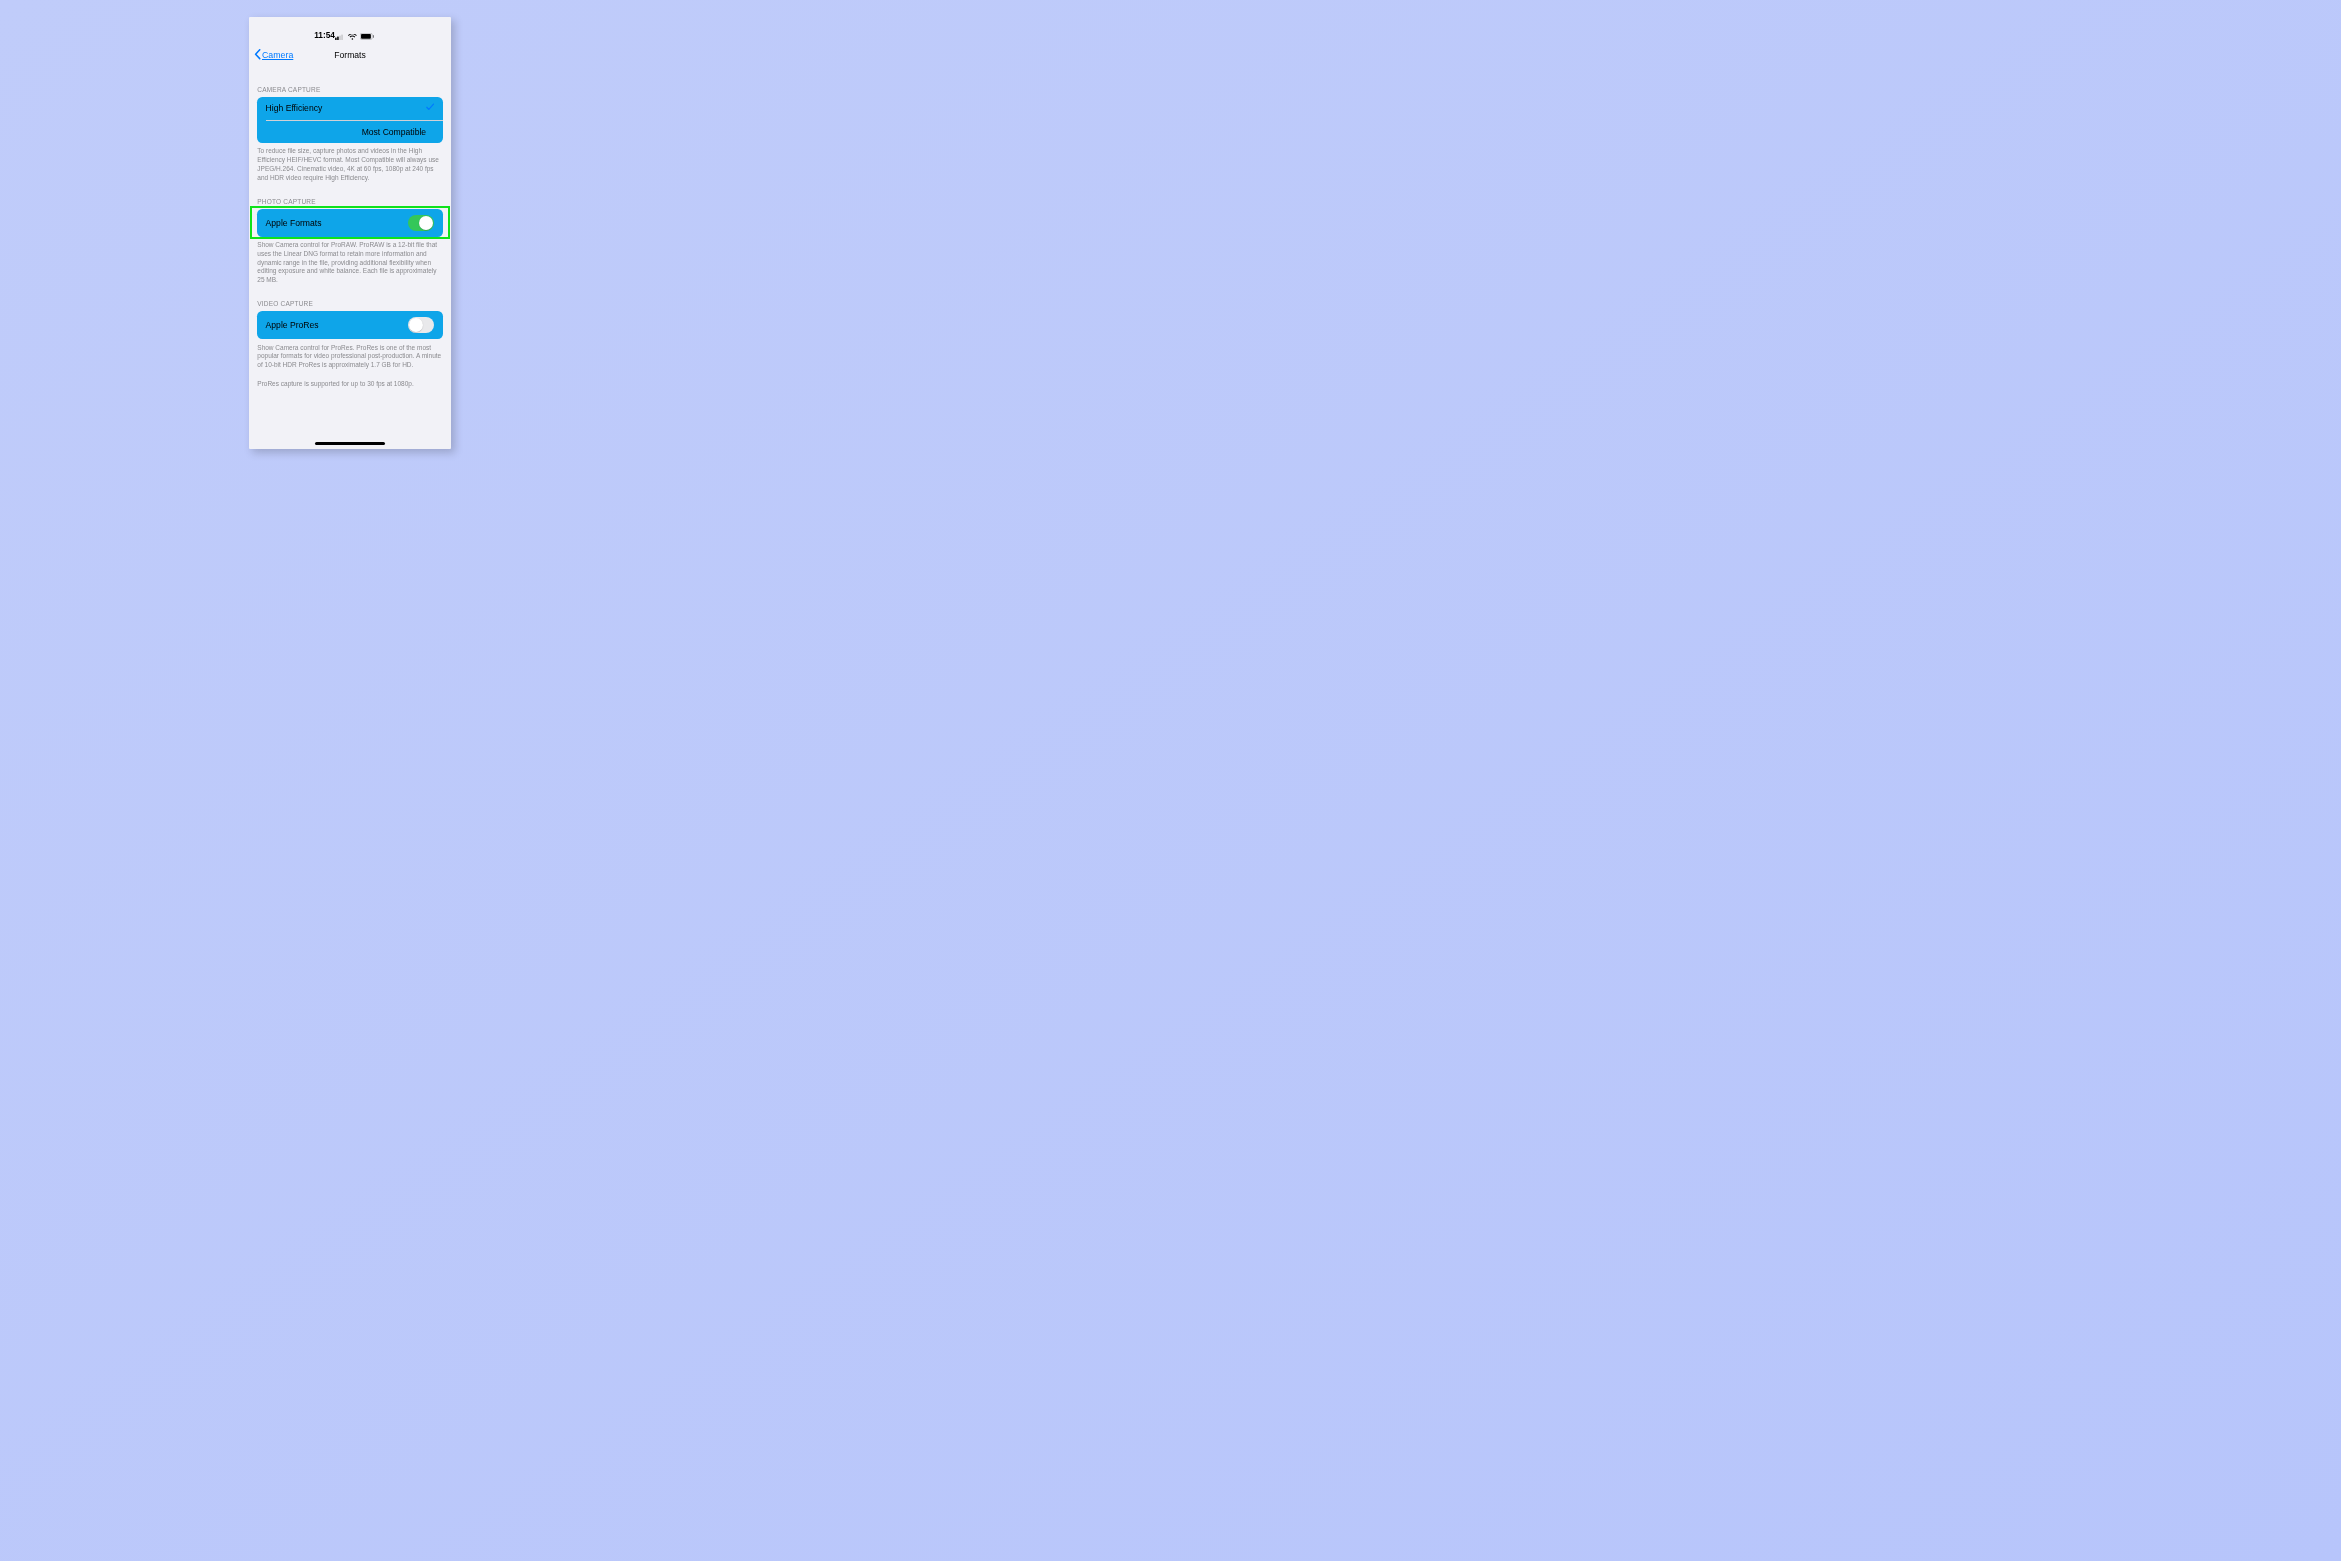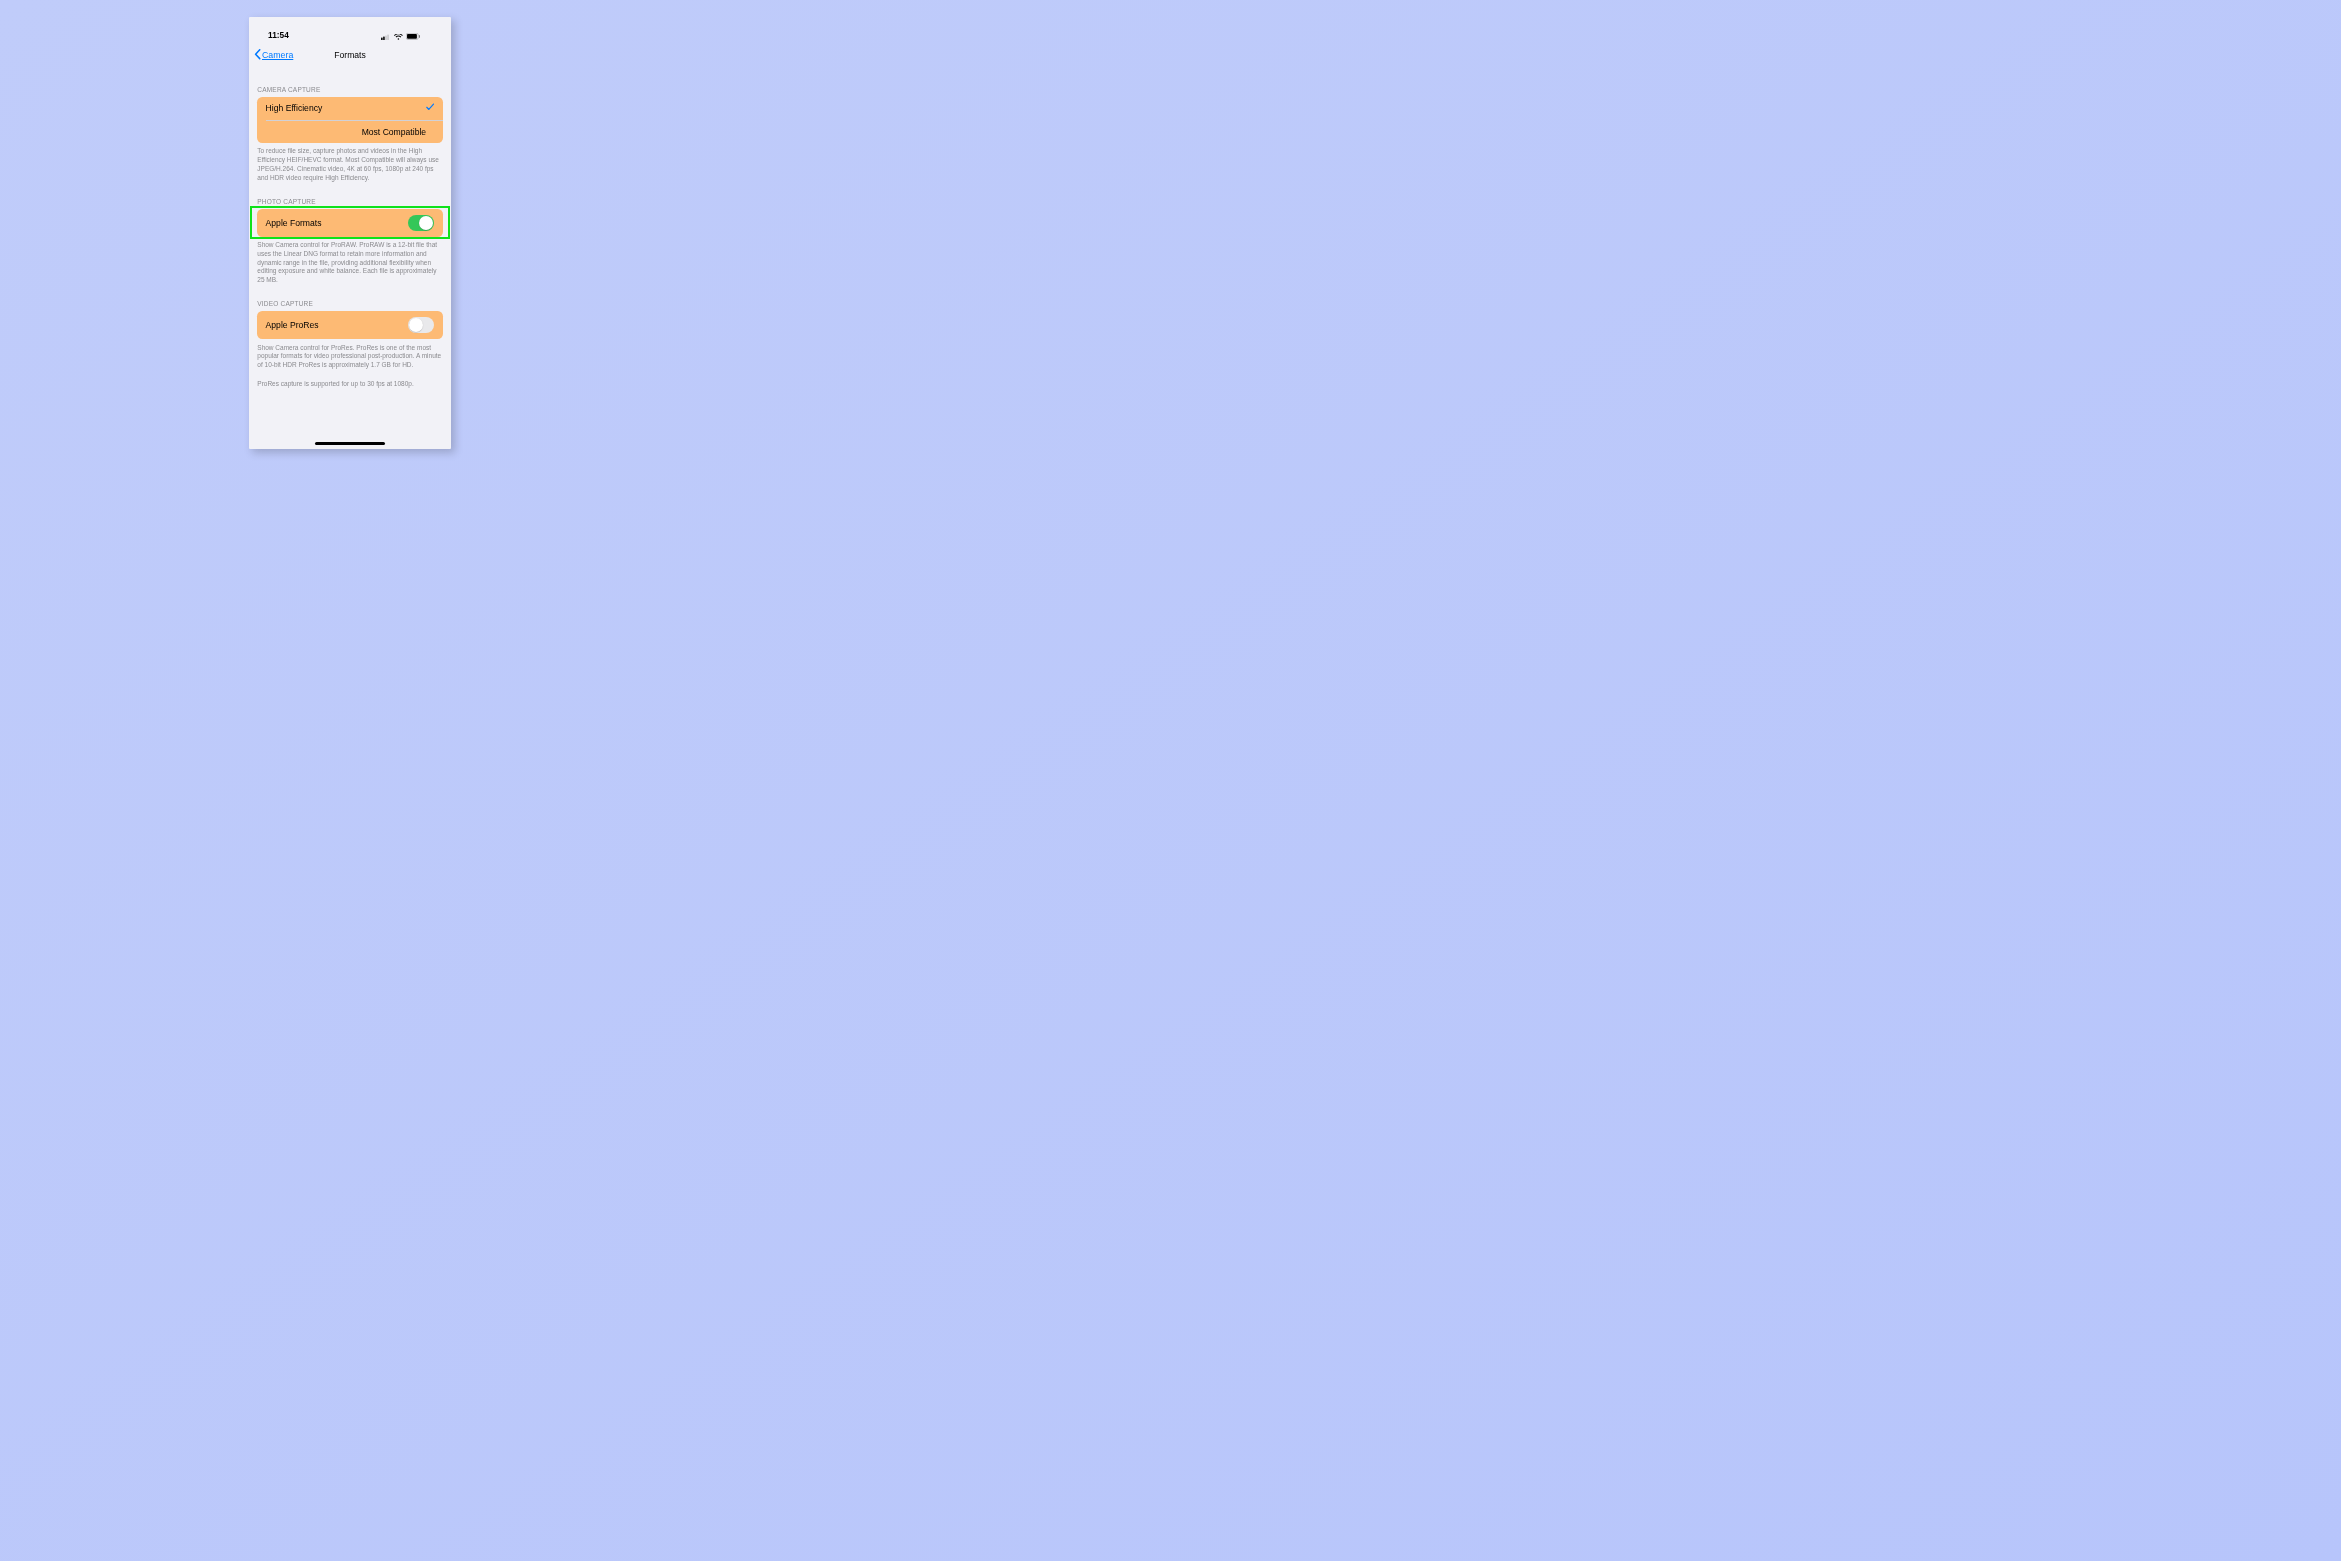--- a/index.html
+++ b/index.html
@@ -20,21 +20,21 @@
     height: 432px;
     background: #f2f2f7;
     border-radius: 1px;
     box-shadow: 3.1px 3.1px 8.3px rgba(0,0,0,0.18);
     overflow: hidden;
   }
   .statusbar {
     height: 23px;
     display: flex;
     align-items: flex-end;
-    justify-content: space-between;
+    justify-content: center;
     padding: 0 31px 0 19px;
   }
   .time {
     font-weight: 600;
     font-size: 8.3px;
     letter-spacing: 0;
     color: #000;
   }
   .status-icons {
     display: flex;
@@ -71,21 +71,21 @@
     font-size: 6.5px;
     letter-spacing: 0.2px;
     color: #8a8a8e;
     text-transform: uppercase;
     padding: 0 8.3px;
     margin-top: 15.6px;
     margin-bottom: 3.6px;
   }
   .section-header.first { margin-top: 20px; }
   .group {
-    background: #fdba74;
+    background: #0ea5e9;
     border-radius: 5.2px;
     margin: 0 8.3px;
     overflow: hidden;
   }
   .row {
     display: flex;
     align-items: center;
     justify-content: space-between;
     padding: 6.2px 8.3px;
     font-size: 8.6px;

